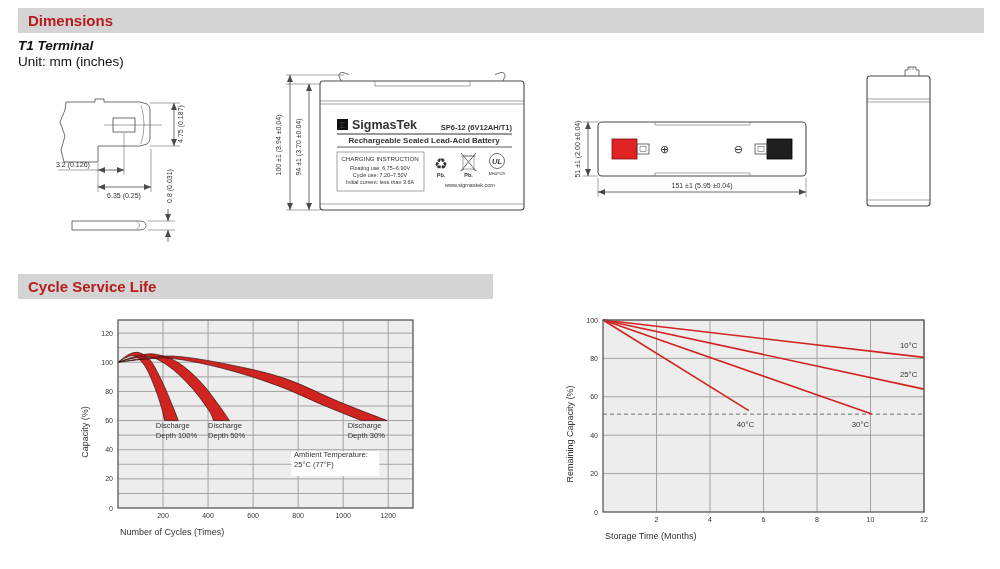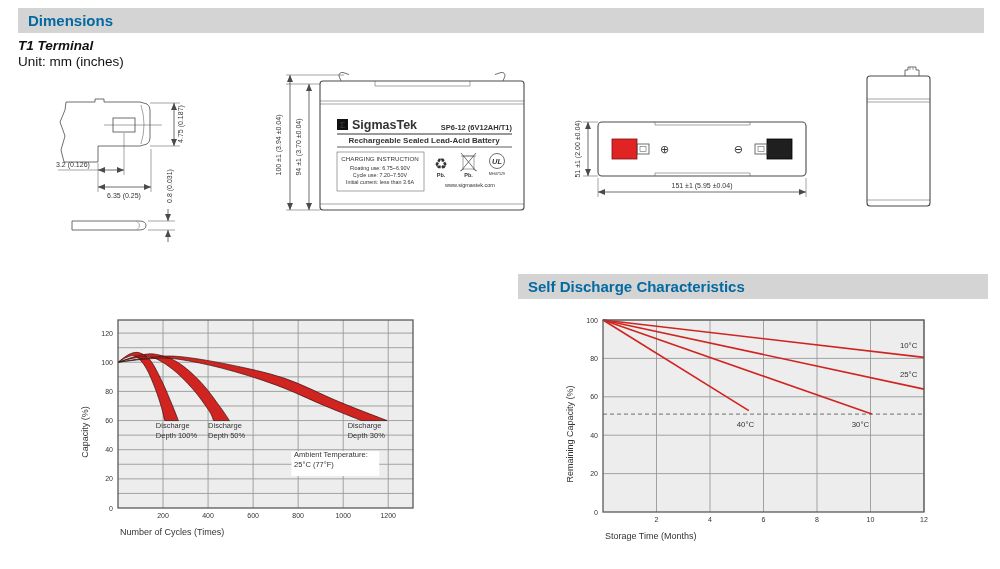--- a/index.html
+++ b/index.html
@@ -1,19 +1,19 @@
 <!DOCTYPE html>
 <html><head>
 <meta charset="utf-8">
 <style>
   html,body{margin:0;padding:0;background:#fff;}
   #page{position:relative;width:1000px;height:569px;background:#fff;overflow:hidden;
         font-family:"Liberation Sans",sans-serif;color:#111;}
   .hbar{position:absolute;background:#d4d4d4;height:25px;line-height:25px;
-        font-size:15px;font-weight:bold;color:#0369a1;padding-left:10px;box-sizing:border-box;}
+        font-size:15px;font-weight:bold;color:#b91c1c;padding-left:10px;box-sizing:border-box;}
   #hdr-dimensions{left:18px;top:8px;width:966px;}
   #hdr-cycle{left:18px;top:274px;width:475px;}
   #hdr-self{left:518px;top:274px;width:470px;}
   .sub-bold{position:absolute;left:18px;top:38px;font-size:13.5px;font-weight:bold;font-style:italic;}
   .sub-note{position:absolute;left:18px;top:54px;font-size:13.5px;}
   svg{position:absolute;}
   #drawings{left:0;top:0;}
   #chart1{left:60px;top:305px;}
   #chart2{left:545px;top:305px;}
   svg text{font-family:"Liberation Sans",sans-serif;fill:#333;}
@@ -24,21 +24,21 @@
 </style>
 </head>
 <body>
 
 <div id="page">
 
   <div id="hdr-dimensions" class="hbar">Dimensions</div>
   <div class="sub-bold">T1 Terminal</div>
   <div class="sub-note">Unit: mm (inches)</div>
 
-  <div id="hdr-self" class="hbar">Self Discharge Characteristics</div>
+  <div id="hdr-cycle" class="hbar">Cycle Service Life</div>
 
   <svg id="drawings" width="1000" height="270" viewBox="0 0 1000 270">
     <defs>
       <marker id="ah-e" markerWidth="8" markerHeight="6" refX="7" refY="3" orient="auto" markerUnits="userSpaceOnUse">
         <path d="M0,0 L7,3 L0,6 Z" fill="#4a4a4a"></path>
       </marker>
       <marker id="ah-s" markerWidth="8" markerHeight="6" refX="0" refY="3" orient="auto" markerUnits="userSpaceOnUse">
         <path d="M7,0 L0,3 L7,6 Z" fill="#4a4a4a"></path>
       </marker>
     </defs>

